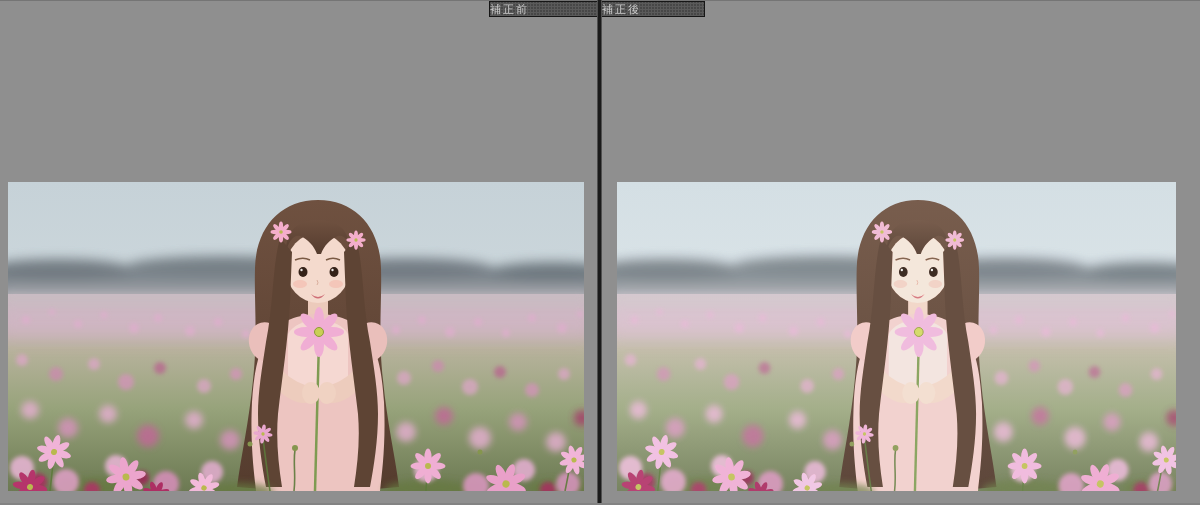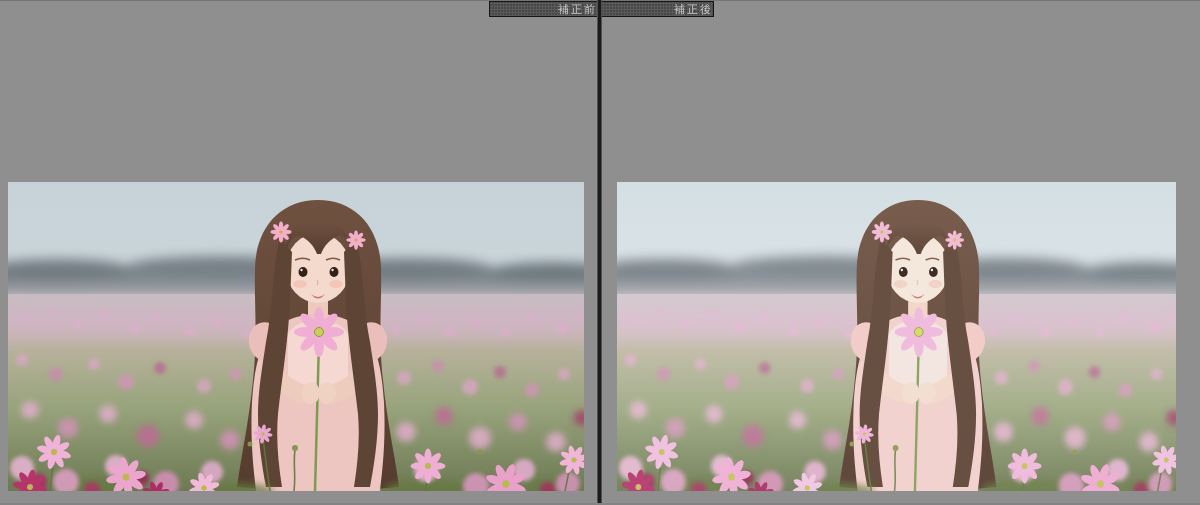--- a/index.html
+++ b/index.html
@@ -14,25 +14,25 @@
     position:absolute;left:597px;top:0;width:5px;height:505px;
     background:linear-gradient(90deg,#6a6a6a,var(--divider,#1a1a1a) 30%,var(--divider,#1a1a1a) 70%,#6a6a6a);
   }
   .badge{
     position:absolute;top:1px;height:16px;line-height:16px;
     background-color:var(--badge-bg,#474747);
     background-image:radial-gradient(rgba(255,255,255,0.10) 1px,transparent 1.2px);
     background-size:3px 3px;
     border:1px solid var(--badge-border,#161616);
     color:var(--badge-text,#c9c9c9);
-    font-size:11px;text-align:right;letter-spacing:2px;
+    font-size:11px;text-align:left;letter-spacing:2px;
     box-sizing:border-box;
   }
   .badge--before{left:489px;width:108px;border-right:none;}
-  .badge--after{left:602px;width:112px;border-left:none;}
+  .badge--after{left:602px;width:103px;border-left:none;}
   .photo{position:absolute;top:182px;height:309px;overflow:hidden;}
   .photo--before{left:8px;width:576px;}
   .photo--after{left:617px;width:559px;}
   .photo svg{display:block;width:100%;height:100%;}
   
   .photo--after svg{filter:brightness(1.10) contrast(0.92) saturate(0.90);}
   .defs-holder{position:absolute;width:0;height:0;overflow:hidden;}
 </style>
 </head>
 <body>

